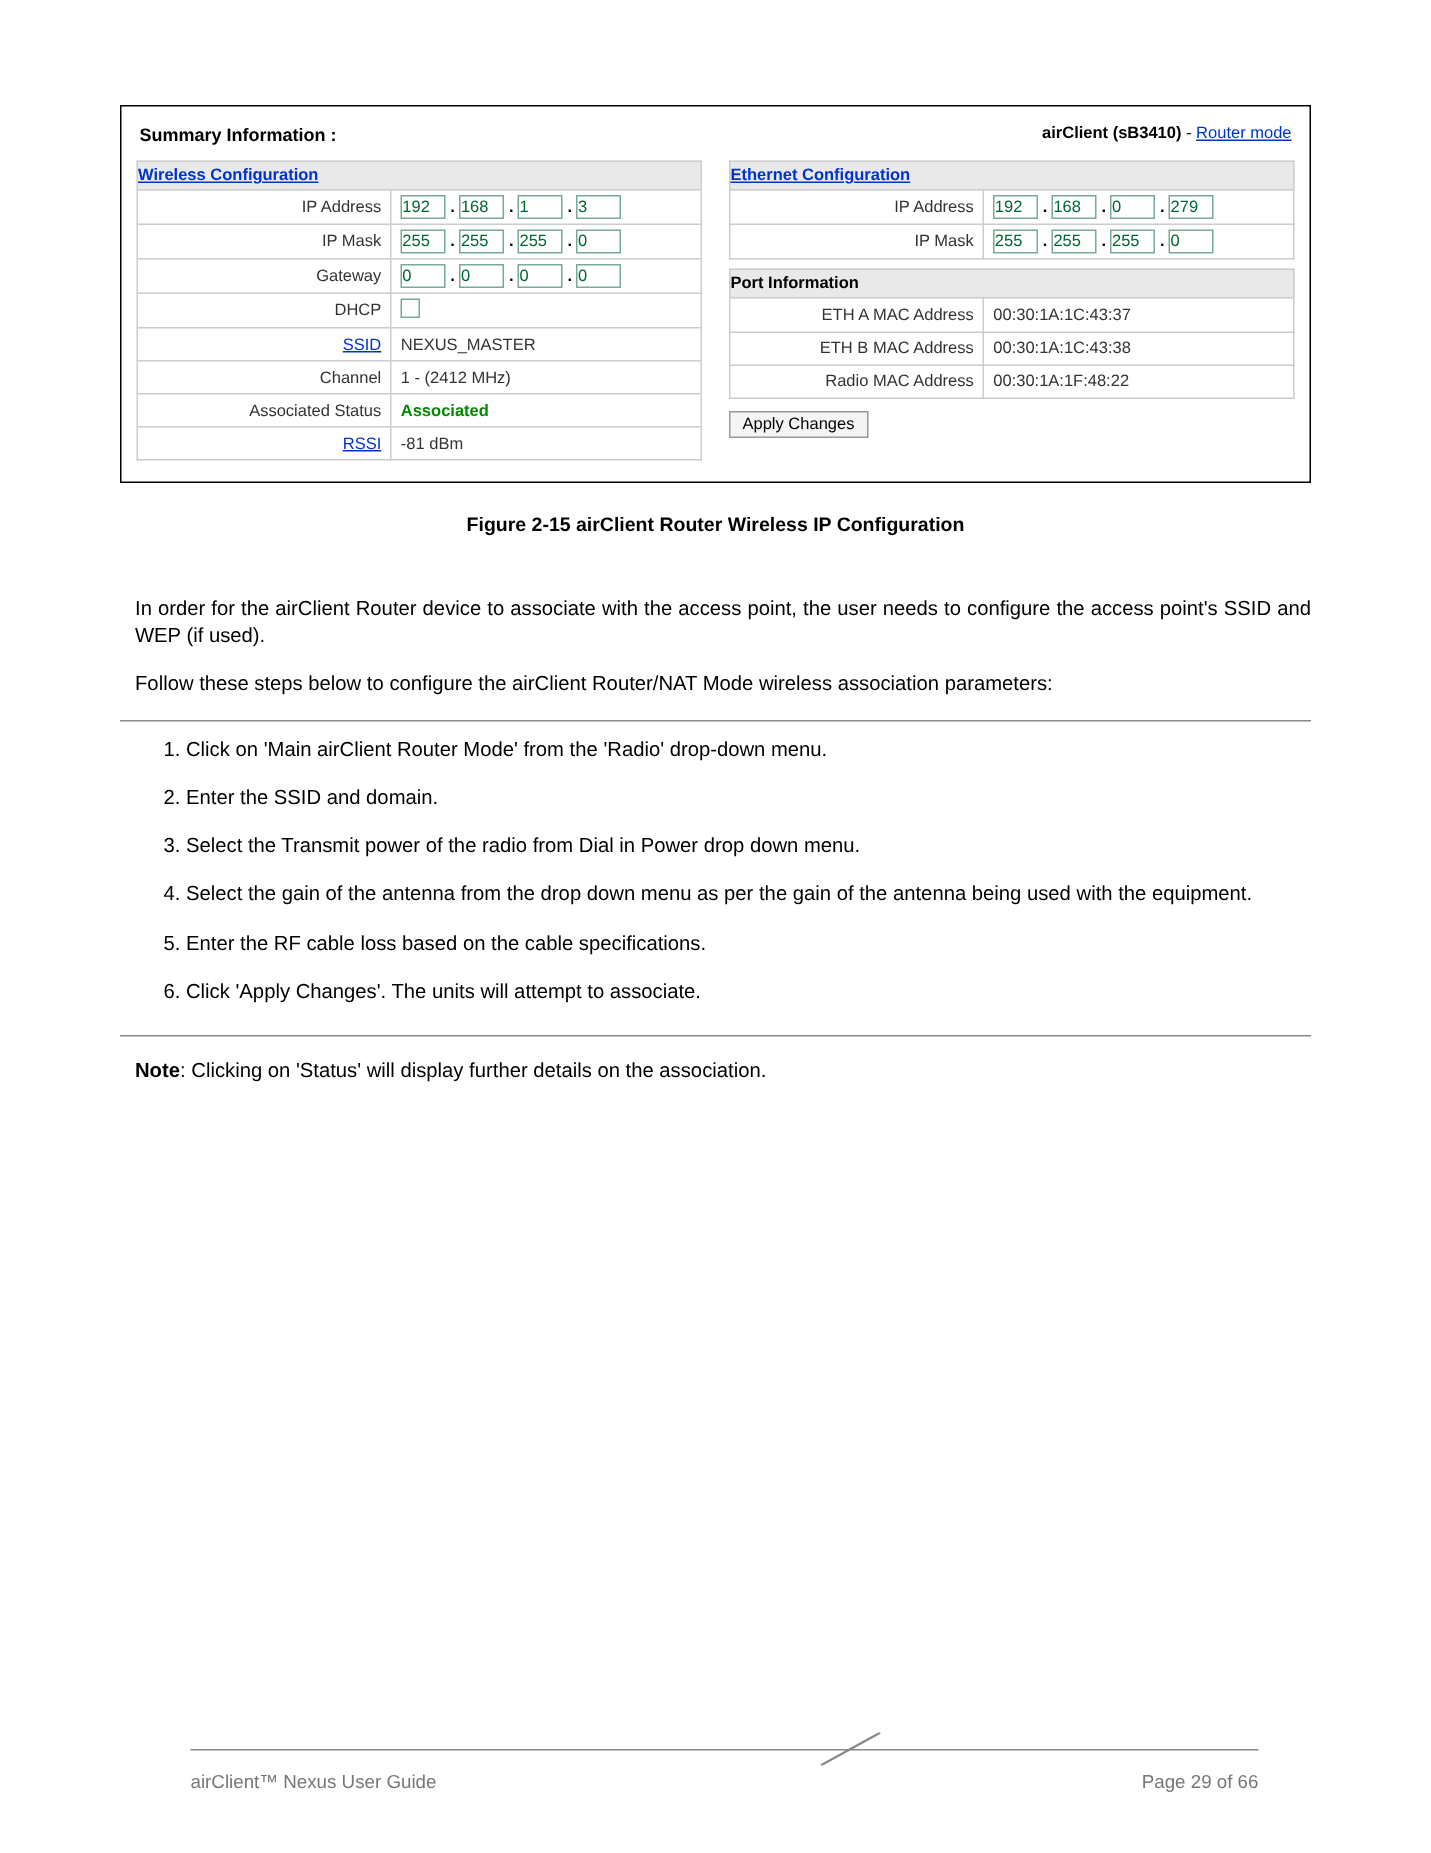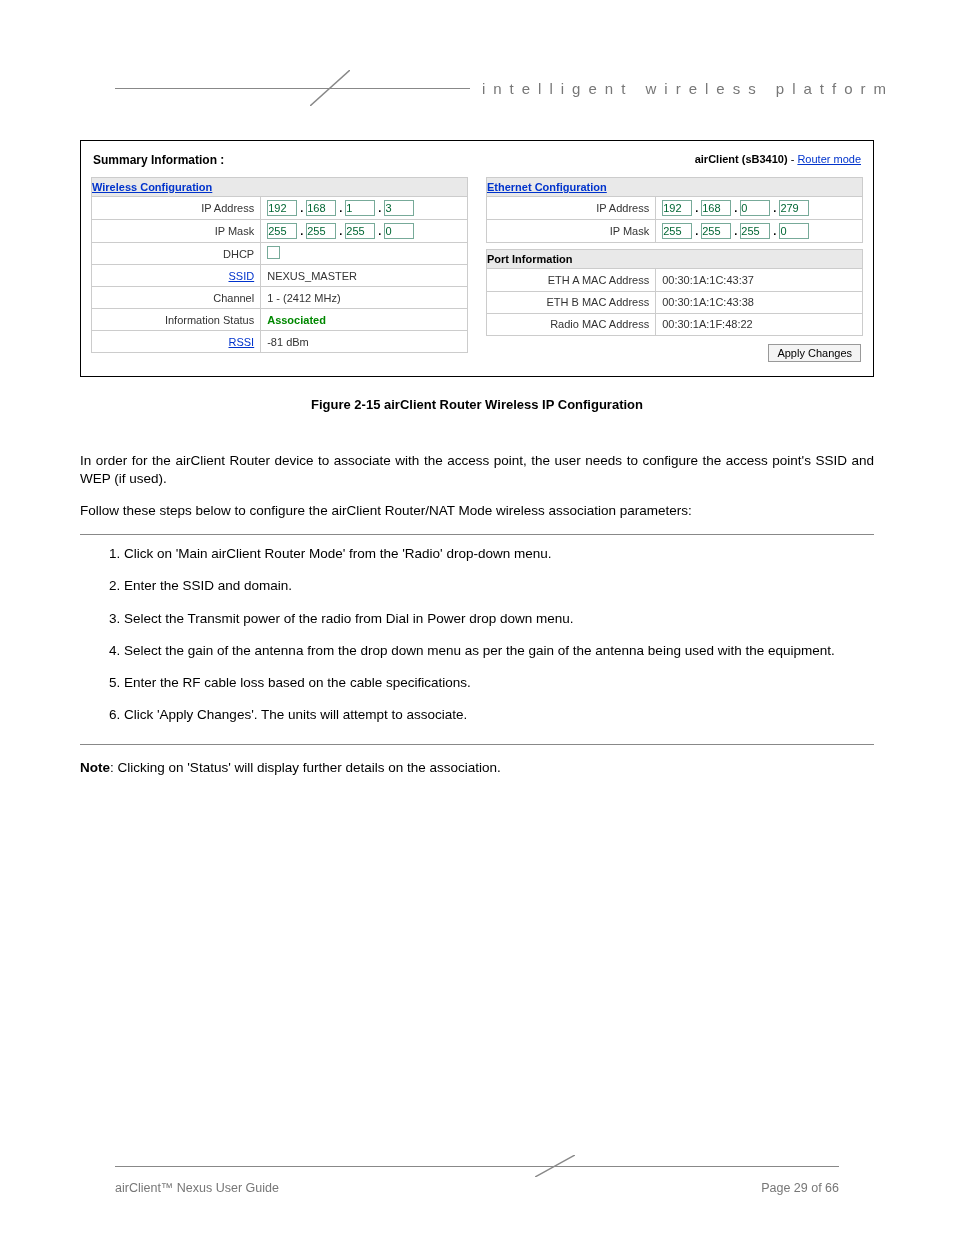--- a/index.html
+++ b/index.html
@@ -120,21 +120,21 @@
   }
   .dot { color:#000; font-weight:bold; }
   .chk {
     width:13px; height:13px;
     border:1px solid #7a9;
     background:#fff;
     display:inline-block;
   }
   .assoc { color:#008800; font-weight:bold; }
   .apply-row {
-    text-align: right;
+    text-align: left;
     padding: 8px 2px 0 0;
   }
   .apply-btn {
     font-family: Verdana, Geneva, sans-serif;
     font-size: 11px;
     border: 1px solid #999;
     background: #f4f4f4;
     padding: 2px 8px;
     display:inline-block;
   }
@@ -145,41 +145,41 @@
     font-size: 13px;
     margin: 20px 0 40px 0;
   }
   
   .body-text {
     margin: 0 20px;
     font-size: 13.5px;
     line-height: 1.35;
     text-align: justify;
   }
-  .body-text p { margin: 0 0 14px 0; }
+  .body-text p { margin: 0 0 14px 10px; }
   .steps-wrap {
     border-top: 1px solid #888;
     border-bottom: 1px solid #888;
     padding: 10px 0 6px 0;
     margin: 8px 0 14px 0;
   }
   ol.steps {
     margin: 0;
     padding-left: 44px;
   }
   ol.steps li {
     margin-bottom: 14px;
     text-align: justify;
   }
   .note { margin-top: 4px; }
   .note .lbl { font-weight: bold; }
   
   .ftr {
     position: absolute;
-    left: 60px; right: 60px;
+    left: 72px; right: 60px;
     bottom: 40px;
   }
   .ftr-line-wrap {
     position: relative;
     height: 24px;
     margin: 0 55px;
   }
   .ftr-line {
     position:absolute; left:0; right:0; top:11px;
     border-top:1.5px solid #888;
@@ -195,29 +195,20 @@
     font-family: Verdana, Geneva, sans-serif;
     color:#777;
     font-size: 12.5px;
   }
 </style>
 </head>
 <body>
 
 <div class="page">
 
-  <div class="hdr-wrap">
-    <div class="hdr-line"></div>
-    <svg class="hdr-diag">
-        <line x1="0" y1="36" x2="40" y2="0"></line>
-      </svg>
-    <div class="hdr-mask">
-      <span class="hdr-text">intelligent wireless platform</span>
-    </div>
-  </div>
 
   <div class="shot">
     <div class="shot-header">
       <span class="shot-title">Summary Information :</span>
       <span class="shot-mode">
         <span class="device">airClient (sB3410)</span><span> - </span><a href="#">Router mode</a>
       </span>
     </div>
     <div class="cols">
 
@@ -247,33 +238,47 @@
                     <span class="dot">.</span>
                 <span class="oct">255</span>
                     <span class="dot">.</span>
                 <span class="oct">255</span>
                     <span class="dot">.</span>
                 <span class="oct">0</span>
               </div>
             </td>
           </tr>
           <tr>
+            <td class="key">Gateway</td>
+            <td class="val">
+              <div class="octets">
+                <span class="oct">0</span>
+                    <span class="dot">.</span>
+                <span class="oct">0</span>
+                    <span class="dot">.</span>
+                <span class="oct">0</span>
+                    <span class="dot">.</span>
+                <span class="oct">0</span>
+              </div>
+            </td>
+          </tr>
+          <tr>
             <td class="key">DHCP</td>
             <td class="val"><span class="chk"></span></td>
           </tr>
           <tr>
             <td class="key"><a href="#">SSID</a></td>
             <td class="val">NEXUS_MASTER</td>
           </tr>
           <tr>
             <td class="key">Channel</td>
             <td class="val">1 - (2412 MHz)</td>
           </tr>
           <tr>
-            <td class="key">Information Status</td>
+            <td class="key">Associated Status</td>
             <td class="val"><span class="assoc">Associated</span></td>
           </tr>
           <tr>
             <td class="key"><a href="#">RSSI</a></td>
             <td class="val">-81 dBm</td>
           </tr>
         </tbody>
           </table>
       </div>
 

